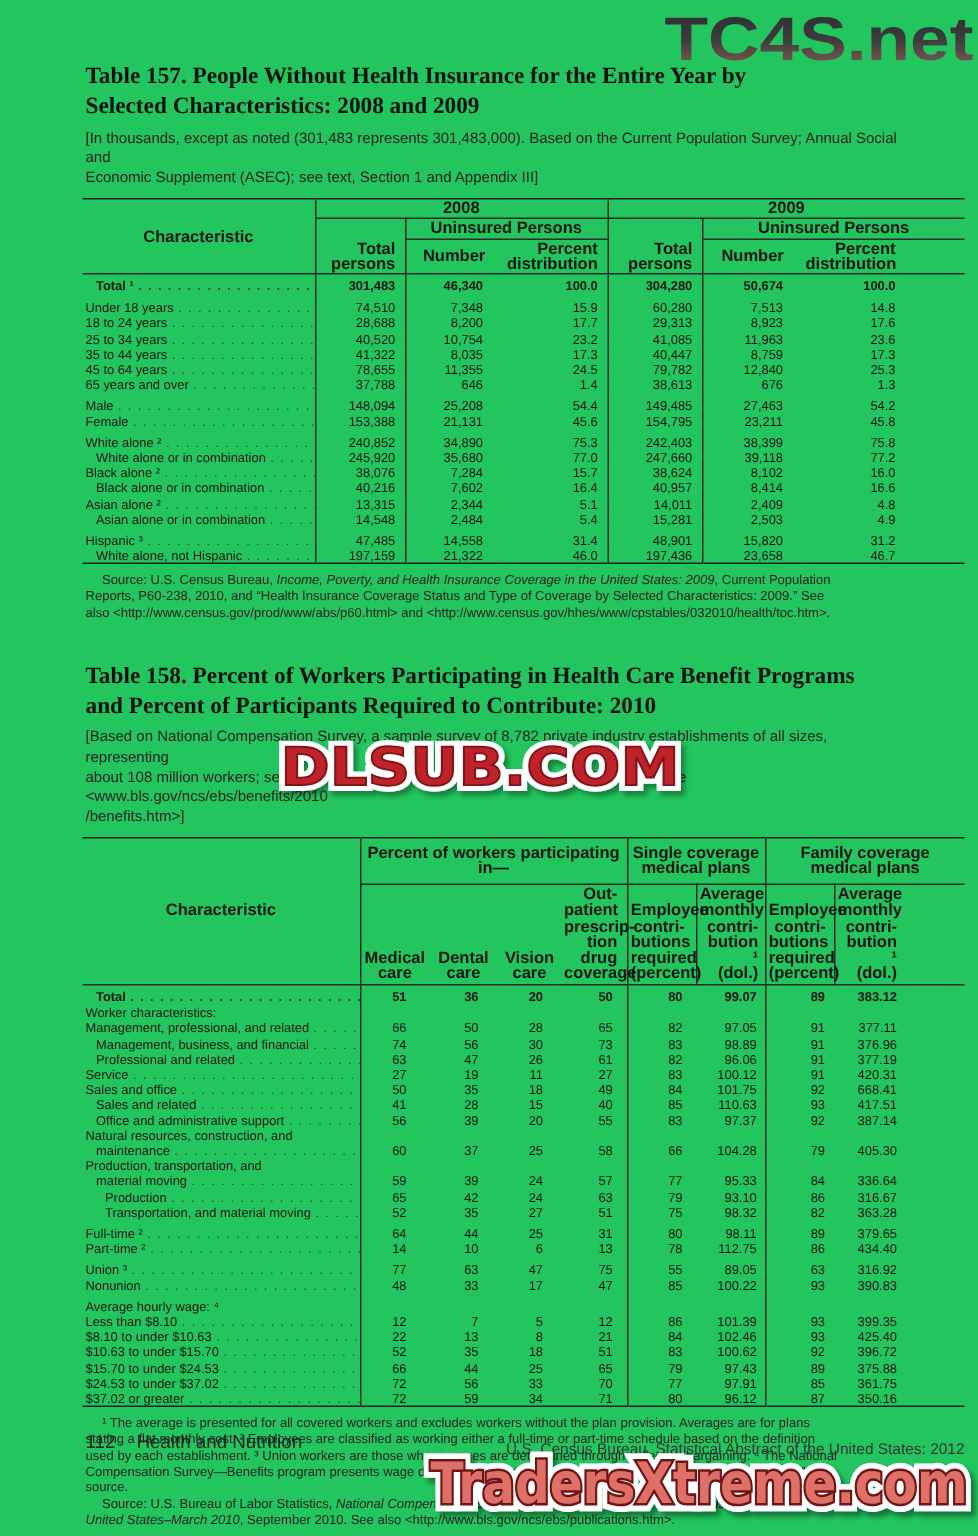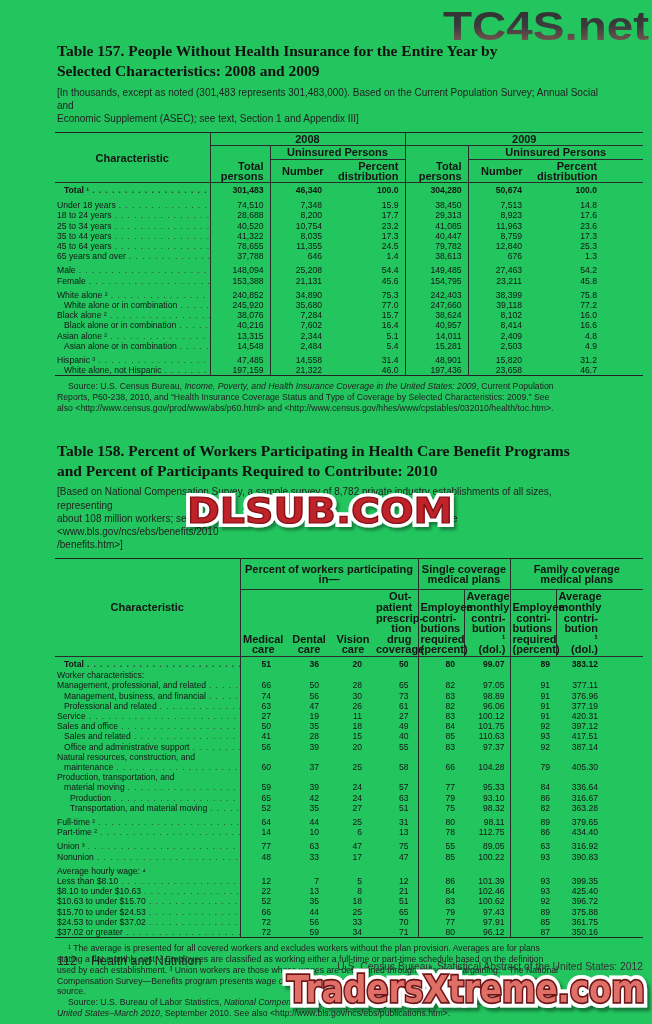--- a/index.html
+++ b/index.html
@@ -143,21 +143,21 @@
         <tr class="gap">
           <td class="lc ind0">
             <div class="fl">
               <span class="lb">Under 18 years</span>
               <span class="leader"></span>
             </div>
           </td>
           <td class="num c1">74,510</td>
           <td class="num c2">7,348</td>
           <td class="num c3">15.9</td>
-          <td class="num c4">38,450</td>
+          <td class="num c4">60,280</td>
           <td class="num c5">7,513</td>
           <td class="num c6">14.8</td>
         </tr>
         <tr>
           <td class="lc ind0">
             <div class="fl">
               <span class="lb">18 to 24 years</span>
               <span class="leader"></span>
             </div>
           </td>
@@ -537,21 +537,21 @@
               <span class="leader"></span>
             </div>
           </td>
           <td class="num c1">50</td>
           <td class="num c2">35</td>
           <td class="num c3">18</td>
           <td class="num c4">49</td>
           <td class="num c5">84</td>
           <td class="num c6">101.75</td>
           <td class="num c7">92</td>
-          <td class="num c8">397.12</td>
+          <td class="num c8">668.41</td>
         </tr>
         <tr>
           <td class="lc ind1">
             <div class="fl">
               <span class="lb">Sales and related</span>
               <span class="leader"></span>
             </div>
           </td>
           <td class="num c1">41</td>
           <td class="num c2">28</td>

